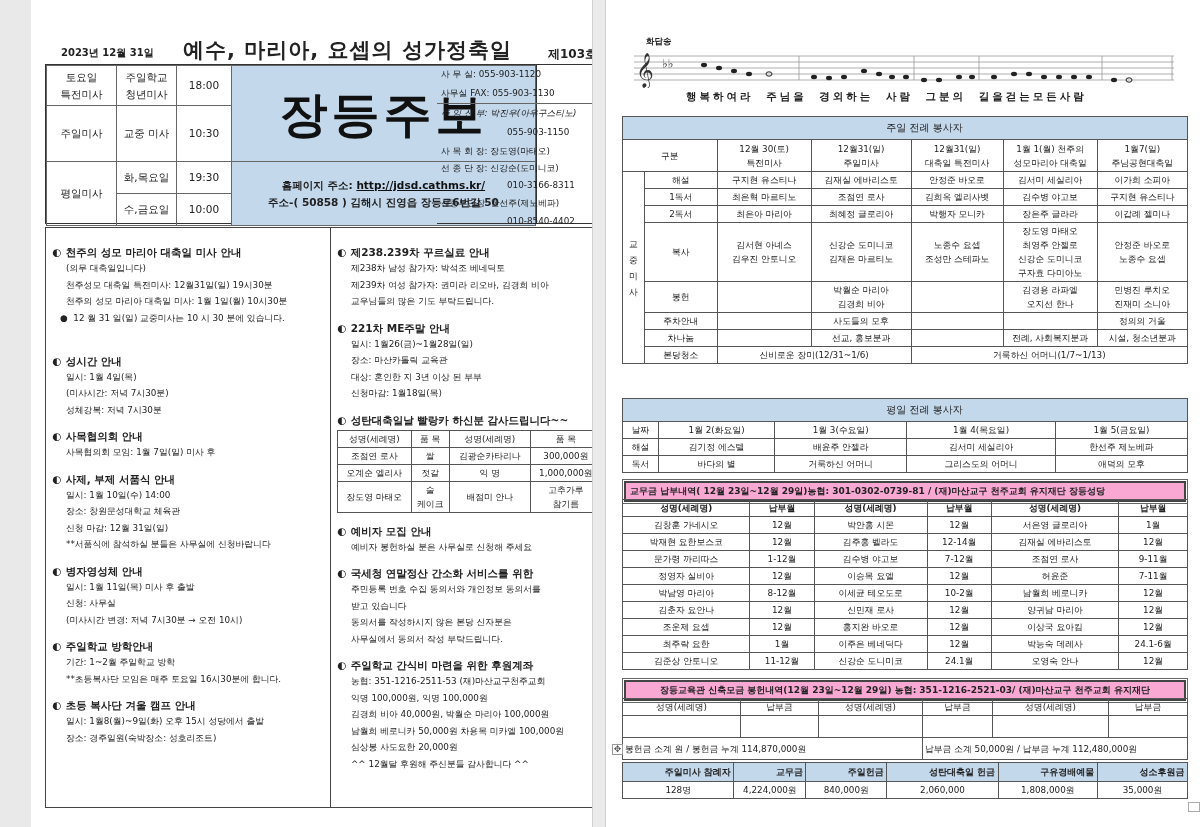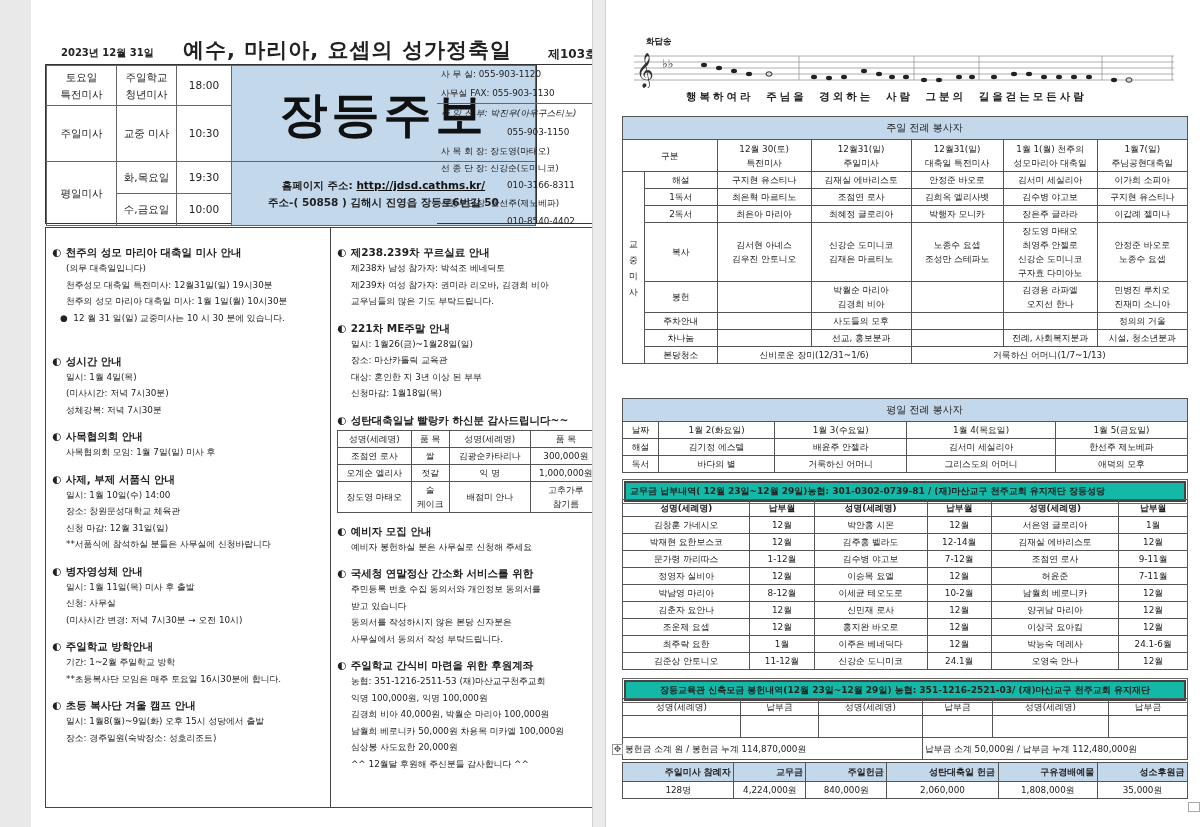--- a/index.html
+++ b/index.html
@@ -44,21 +44,21 @@
   .psalm-label { position: absolute; left: 40px; top: 36px; font-size: 8.5px; font-weight: bold; }
   .staff { position: absolute; left: 28px; top: 48px; width: 540px; height: 40px; }
   .lyrics { position: absolute; left: 80px; top: 90px; font-size: 10.5px; font-weight: bold; letter-spacing: 3px; word-spacing: 6px; white-space: nowrap; font-family: "DejaVu Serif", serif; }
 
   .rt { position: absolute; left: 16px; width: 566px; border-collapse: collapse; }
   .rt td { border: 1px solid #555; font-size: 8.8px; text-align: center; line-height: 14px; padding: 1px 2px; white-space: nowrap; }
   .rt .band td { background: #c4d8ec; font-size: 10px; line-height: 20px; padding-left: 41px; }
   .rt .gb { font-weight: bold; }
   #sunday { top: 116px; border: 1.5px solid #333; }
   #weekday { top: 398px; border: 1.5px solid #333; }
-  .bar { position: absolute; left: 18px; width: 562px; background: #14b8a6; border: 2px solid #444; outline: 1px solid #666; outline-offset: 1px; font-size: 9px; font-weight: bold; padding: 2px 4px; white-space: nowrap; }
+  .bar { position: absolute; left: 18px; width: 562px; background: #f9a8d4; border: 2px solid #444; outline: 1px solid #666; outline-offset: 1px; font-size: 9px; font-weight: bold; padding: 2px 4px; white-space: nowrap; }
   #dues-bar { top: 481px; }
   #dues { top: 499px; }
   #build-bar { top: 680px; text-align: center; }
   #build { top: 698px; }
   #totals { top: 762px; }
   #totals .band td { line-height: 16px; font-size: 9px; font-weight: bold; }
   .move-handle { position: absolute; left: 6px; top: 744px; width: 11px; height: 11px; border: 1px solid #999; font-size: 9px; line-height: 9px; text-align: center; background: #fff; color: #555; }
   .corner-handle { position: absolute; right: 0; top: 802px; width: 12px; height: 10px; border: 1px solid #aaa; background: #fff; }
 </style>
 </head>

